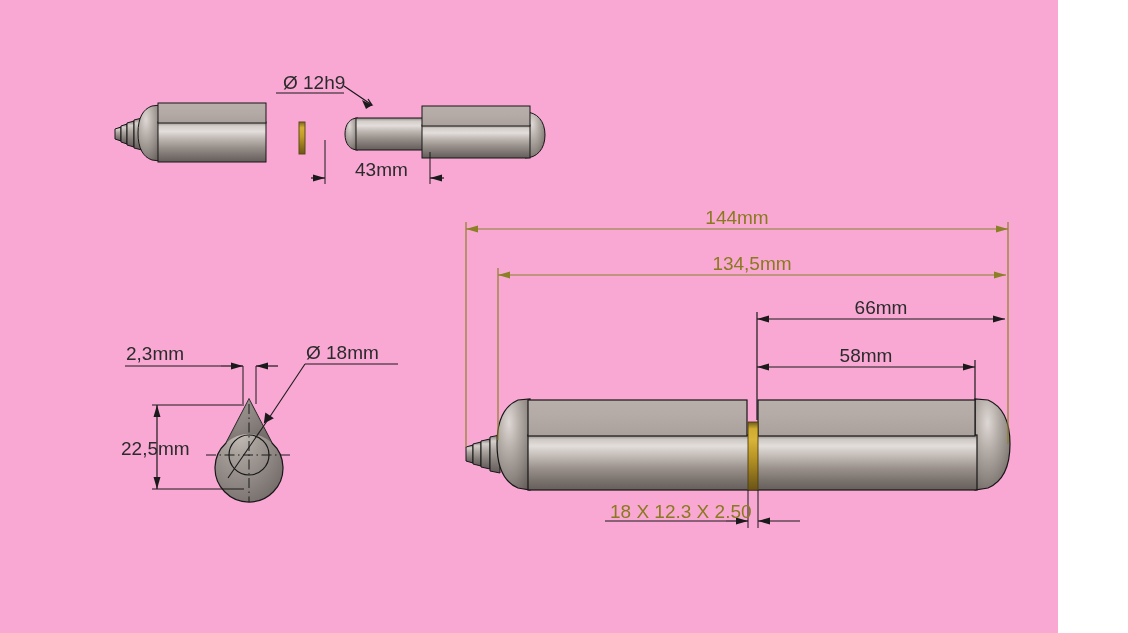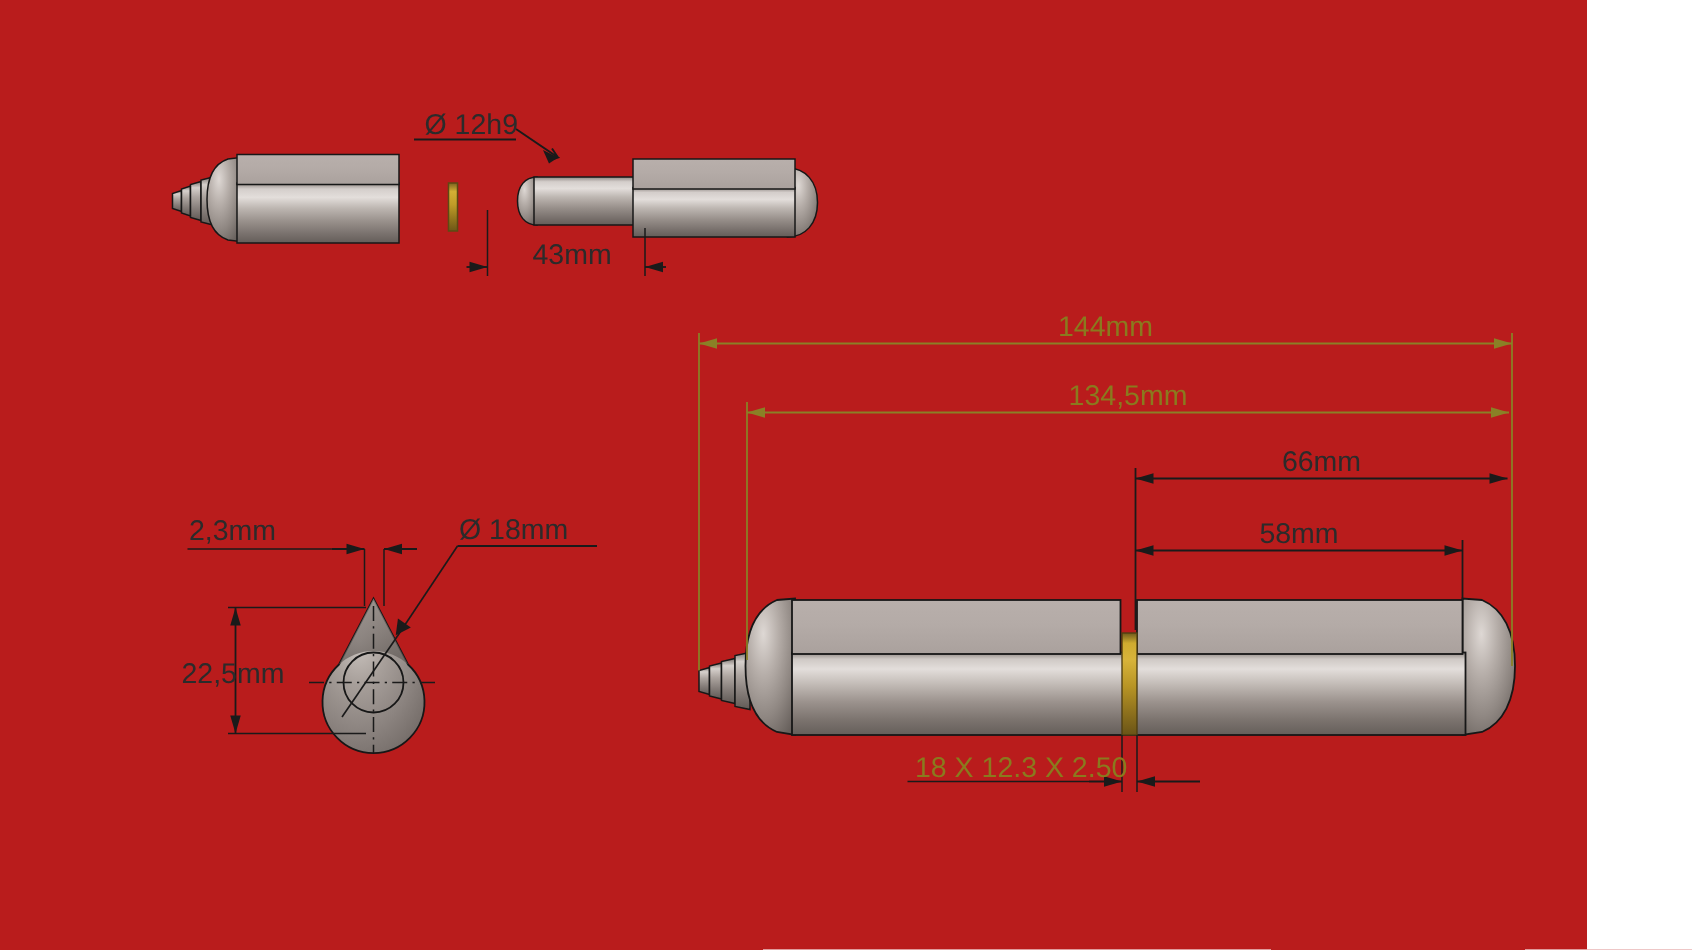--- a/index.html
+++ b/index.html
@@ -2,21 +2,21 @@
 <html><head>
 <meta charset="utf-8">
 <title>Hinge Technical Drawing</title>
 <style>
   html,body{margin:0;padding:0;background:#ffffff;}
   body{
     width:1128px;height:633px;overflow:hidden;
     font-family:"Liberation Sans","DejaVu Sans",sans-serif;
     -webkit-font-smoothing:antialiased;
   }
-  #stage{position:relative;width:1058px;height:633px;background:#b91c1c;}
+  #stage{position:relative;width:1058px;height:633px;background:#f9a8d4;}
   #stage svg{position:absolute;left:0;top:0;}
   .dimtext{font-family:"Liberation Sans","DejaVu Sans",sans-serif;}
 </style>
 </head>
 <body>
 
 <div id="stage">
 
   <svg width="1128" height="633" viewBox="0 0 1128 633">
     <defs>

